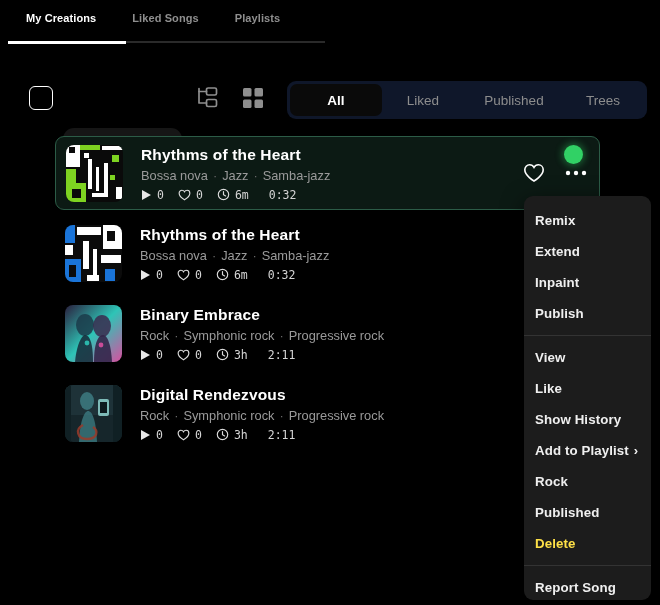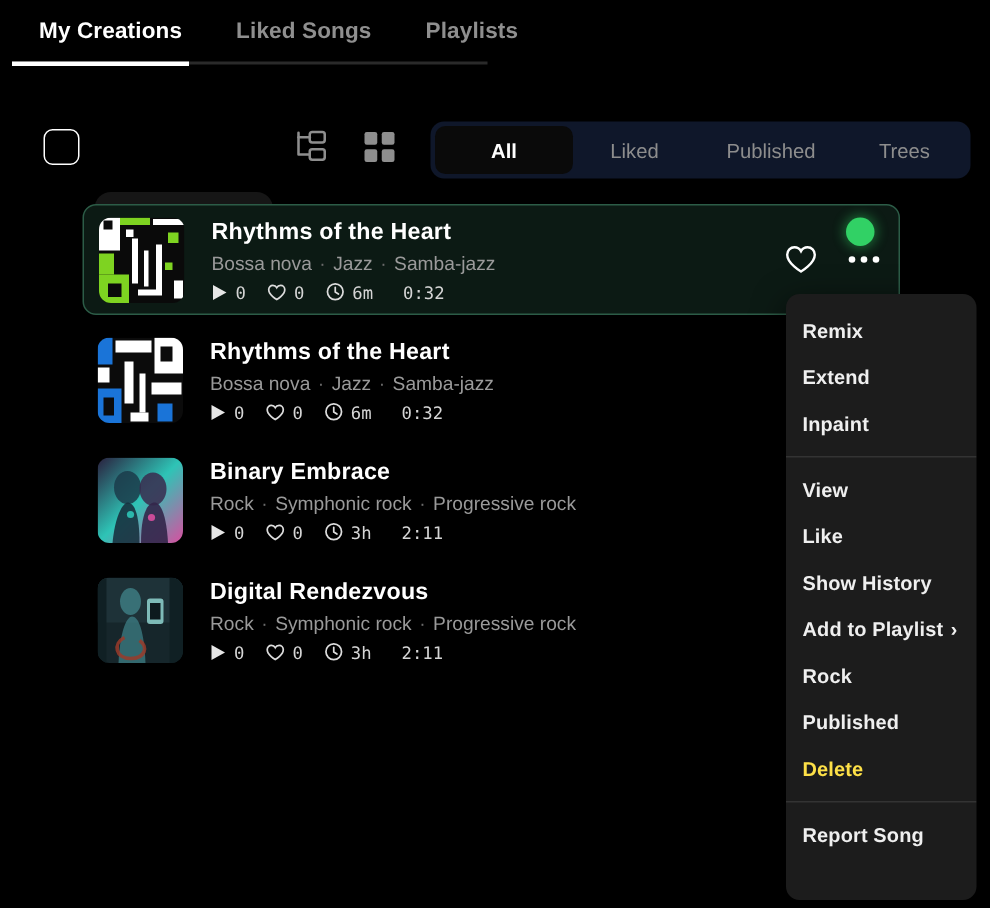--- a/index.html
+++ b/index.html
@@ -8,21 +8,21 @@
     background: #000000;
     font-family: "Liberation Sans", sans-serif;
     overflow: hidden;
   }
   #app { position: relative; width: 660px; height: 605px; background: #000; }
 
   
   .topnav { position: absolute; top: 0; left: 0; width: 660px; height: 46px; }
   .topnav-items { display: flex; align-items: center; padding: 8px 0 0 8px; gap: 0px; }
   .topnav-item {
-    font-size: 15px; font-weight: bold; letter-spacing: .1px;
+    font-size: 11px; font-weight: bold; letter-spacing: .1px;
     padding: 4px 18px 10px 18px; color: #8f8f8f; cursor: pointer;
     white-space: nowrap;
   }
   .topnav-item.active { color: #ffffff; }
   .topnav-rule { position: absolute; left: 8px; top: 41px; width: 317px; height: 2px; background: #2a2a2a; }
   .topnav-underline { position: absolute; left: 8px; top: 41px; width: 118px; height: 2.5px; background: #ffffff; }
 
   
   .toolbar { position: absolute; top: 78px; left: 0; width: 660px; height: 46px; }
   .chk {
@@ -355,20 +355,23 @@
   <div class="ctxmenu" id="ctxmenu">
       <div class="mi">
         <span>Remix</span>
       </div>
       <div class="mi">
         <span>Extend</span>
       </div>
       <div class="mi">
         <span>Inpaint</span>
       </div>
+      <div class="mi">
+        <span>Publish</span>
+      </div>
       <div class="msep"></div>
       <div class="mi">
         <span>View</span>
       </div>
       <div class="mi">
         <span>Like</span>
       </div>
       <div class="mi">
         <span>Show History</span>
       </div>

